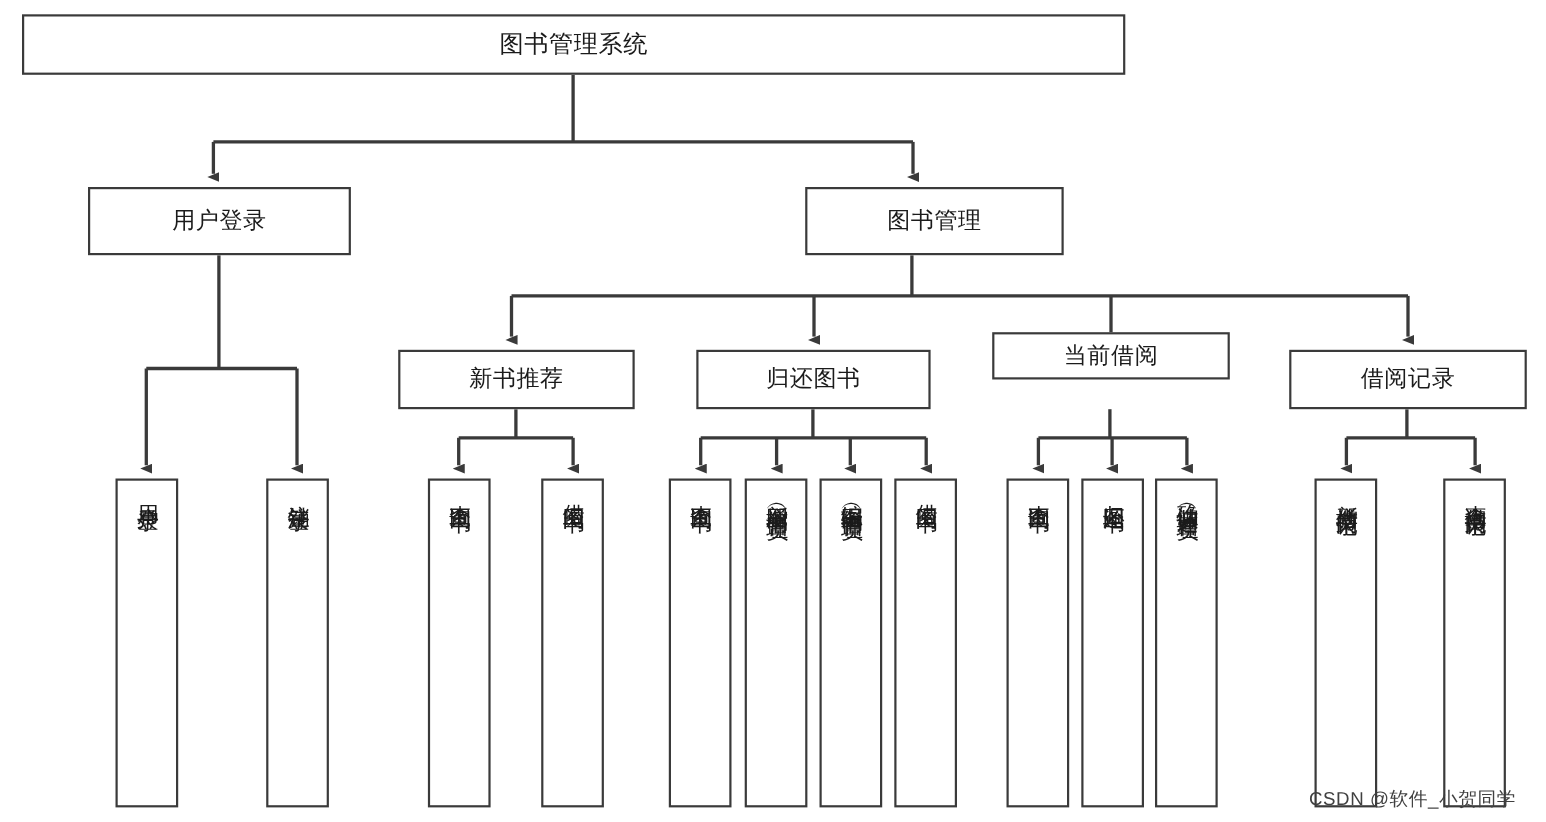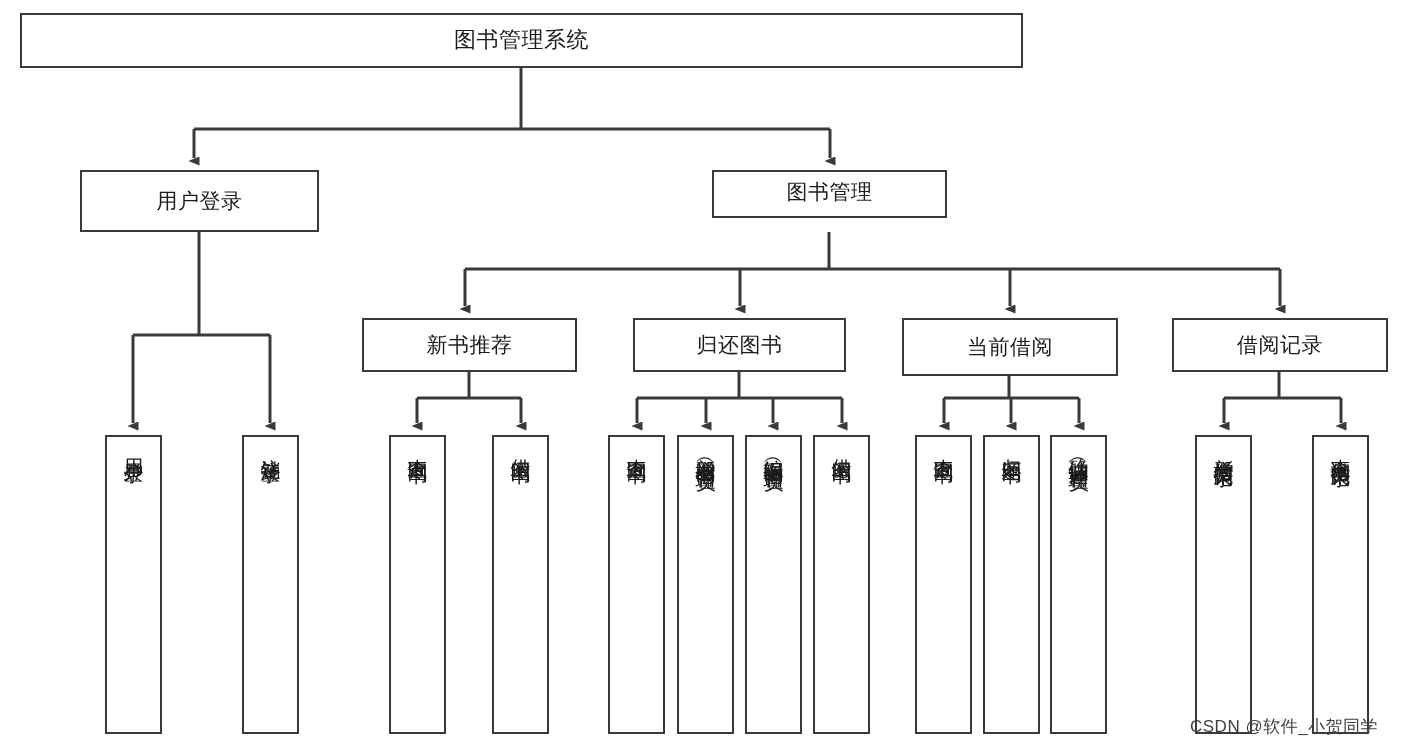--- a/index.html
+++ b/index.html
@@ -119,31 +119,31 @@
     </g>
   </svg>
 
   <div class="node horiz root" style="left:20px; top:13px; width:1003px; height:55px;">
     <span class="label">图书管理系统</span>
   </div>
 
   <div class="node horiz" style="left:80px; top:170px; width:239px; height:62px;">
     <span class="label">用户登录</span>
   </div>
-  <div class="node horiz" style="left:712px; top:170px; width:235px; height:48px;font-family:Liberation Mono, monospace;">
+  <div class="node horiz" style="left:732px; top:170px; width:235px; height:62px;">
     <span class="label">图书管理</span>
   </div>
 
   <div class="node horiz" style="left:362px; top:318px; width:215px; height:54px;">
     <span class="label">新书推荐</span>
   </div>
   <div class="node horiz" style="left:633px; top:318px; width:213px; height:54px;">
     <span class="label">归还图书</span>
   </div>
-  <div class="node horiz" style="left:902px; top:318px; width:216px; height:58px;">
+  <div class="node horiz" style="left:902px; top:302px; width:216px; height:43px;">
     <span class="label">当前借阅</span>
   </div>
   <div class="node horiz" style="left:1172px; top:318px; width:216px; height:54px;">
     <span class="label">借阅记录</span>
   </div>
 
   <div class="node vert" style="left:105px; top:435px; width:57px; height:299px;">
     <span class="label">用户登录</span>
   </div>
   <div class="node vert" style="left:242px; top:435px; width:57px; height:299px;">

